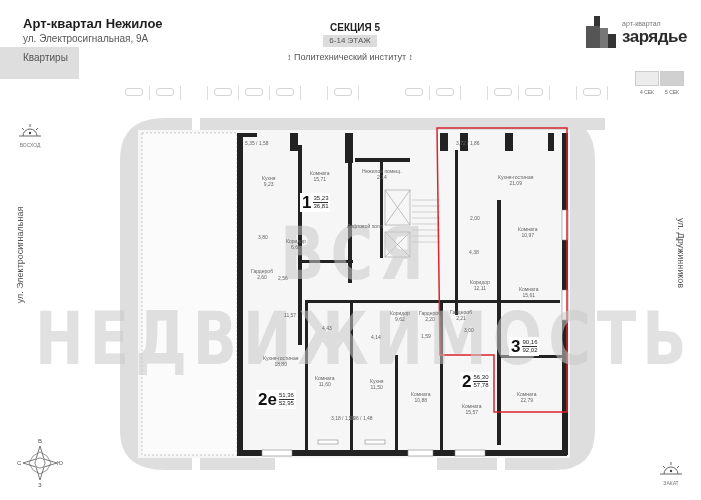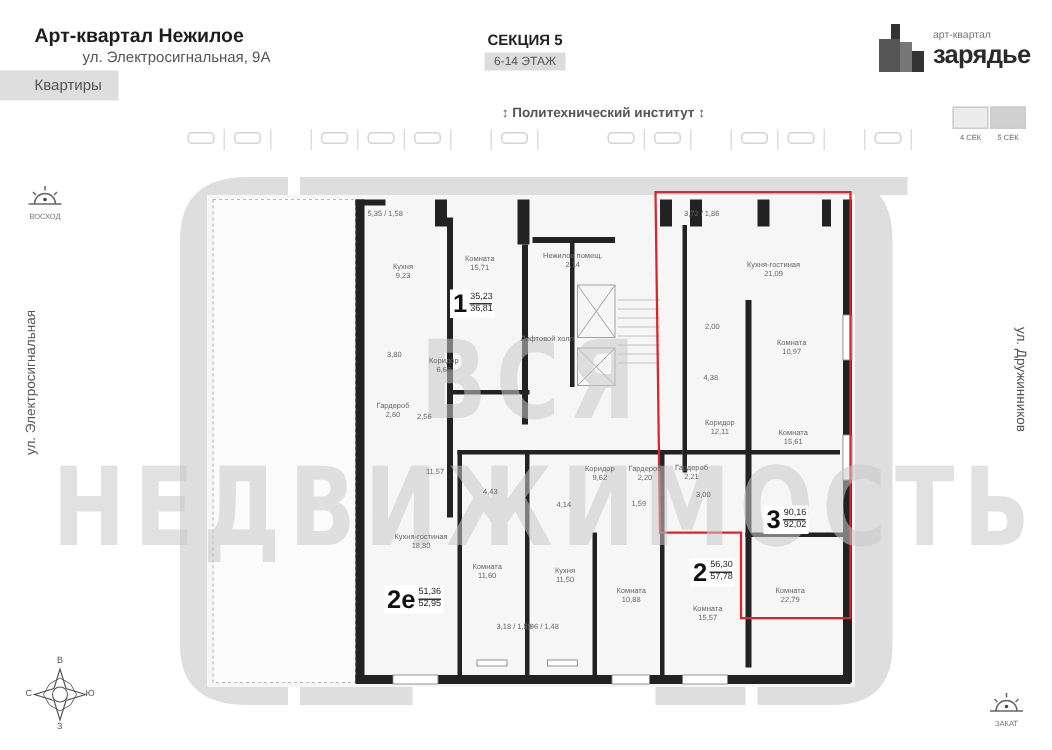--- a/index.html
+++ b/index.html
@@ -2,36 +2,36 @@
 <html><head>
 <meta charset="utf-8">
 <style>
   * { box-sizing: border-box; margin: 0; padding: 0; }
   html, body { width: 701px; height: 500px; overflow: hidden; background: #ffffff; }
   body { position: relative; font-family: "Liberation Sans", sans-serif; color: #222; }
 
   .abs { position: absolute; }
 
   .project-title { left: 23px; top: 16px; font-size: 13px; font-weight: bold; color: #1d1d1d; }
-  .project-address { left: 23px; top: 33px; font-size: 10px; color: #555; margin-left: 32px; }
-  .tab-apartments { left: 0; top: 47px; width: 79px; height: 20px; background: #dedede;
+  .project-address { left: 23px; top: 33px; font-size: 10px; color: #555; }
+  .tab-apartments { left: 0; top: 47px; width: 79px; height: 32px; background: #dedede;
     font-size: 10px; color: #555; line-height: 22px; padding-left: 23px; cursor: pointer; }
 
-  .section-title { left: 320px; top: 22px; width: 60px; text-align: center; font-size: 10px; font-weight: bold; color: #222; }
+  .section-title { left: 320px; top: 22px; width: 60px; text-align: right; font-size: 10px; font-weight: bold; color: #222; }
   .floor-label { left: 323px; top: 35px; width: 54px; height: 12px; background: #dcdcdc; text-align: center; font-size: 8px; color: #555; line-height: 12px; }
 
   .logo { left: 584px; top: 16px; width: 115px; height: 32px; }
   .logo-small { position: absolute; left: 38px; top: 4px; font-size: 7px; color: #777; }
   .logo-big { position: absolute; left: 38px; top: 11px; font-size: 17px; font-weight: bold; color: #2b2b2b; letter-spacing: -0.5px; }
 
   .sect-switch { left: 635px; top: 71px; }
   .sect-btn { position: absolute; width: 24px; height: 15px; border: 1px solid #ccc; cursor: pointer; }
   .sect-btn-label { position: absolute; top: 18px; width: 24px; text-align: center; font-size: 5px; color: #666; }
 
-  .street-top { left: 230px; top: 70px; width: 240px; text-align: right; font-size: 9px; color: #555; font-weight: bold; }
+  .street-top { left: 230px; top: 52px; width: 240px; text-align: center; font-size: 9px; color: #555; }
   .street-left { left: 12px; top: 195px; width: 16px; height: 120px; }
   .street-left span { position: absolute; left: 50%; top: 50%; transform: translate(-50%,-50%) rotate(-90deg); white-space: nowrap; font-size: 9px; color: #555; }
   .street-right { left: 673px; top: 208px; width: 16px; height: 90px; }
   .street-right span { position: absolute; left: 50%; top: 50%; transform: translate(-50%,-50%) rotate(90deg); white-space: nowrap; font-size: 9px; color: #555; }
 
   .sun { width: 30px; height: 26px; }
   .sun-label { position: absolute; top: 20px; width: 30px; text-align: center; font-size: 5px; color: #777; }
 
   .compass { left: 15px; top: 438px; width: 50px; height: 50px; }
   .compass span { position: absolute; font-size: 6px; color: #555; }

